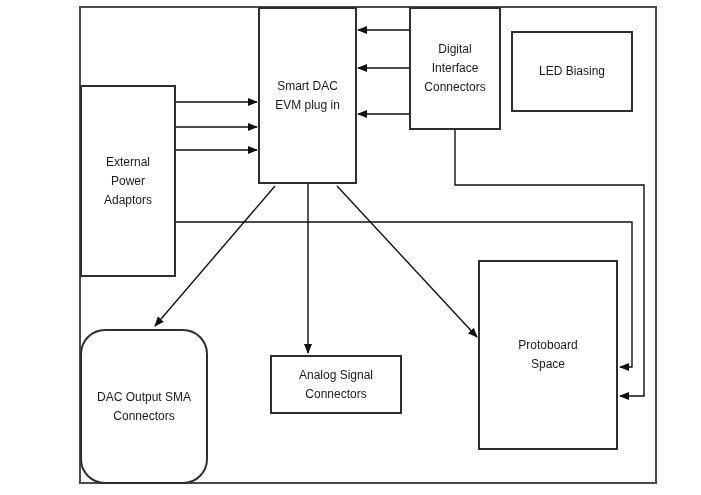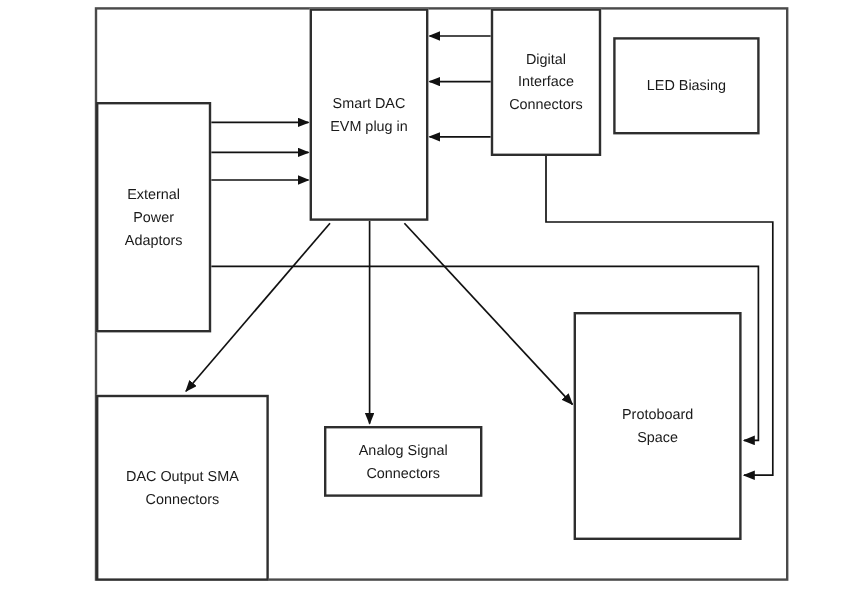--- a/index.html
+++ b/index.html
@@ -50,21 +50,21 @@
     text-align: center;
     color: var(--color-text);
     font-size: 12px;
     line-height: 19px;
     white-space: pre-line;
   }
   .box-external-power   { left: 80px;  top: 85px;  width: 96px;  height: 192px; }
   .box-smart-dac        { left: 258px; top: 7px;   width: 99px;  height: 177px; }
   .box-digital-interface{ left: 409px; top: 7px;   width: 92px;  height: 123px; }
   .box-led-biasing      { left: 511px; top: 31px;  width: 122px; height: 81px; justify-content: center; }
-  .box-dac-output       { left: 80px;  top: 329px; width: 144px; height: 155px; }
+  .box-dac-output       { left: 80px;  top: 329px; width: 128px; height: 155px; border-radius: 25px; }
   .box-analog-signal    { left: 270px; top: 355px; width: 132px; height: 59px; }
   .box-protoboard       { left: 478px; top: 260px; width: 140px; height: 190px; }
 </style>
 </head>
 <body>
 
 <div class="stage">
 
   <div class="outer-frame"></div>
 

